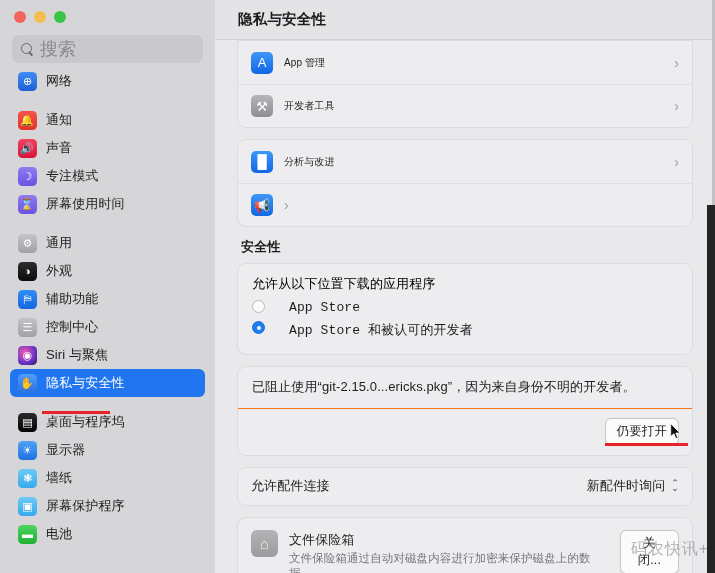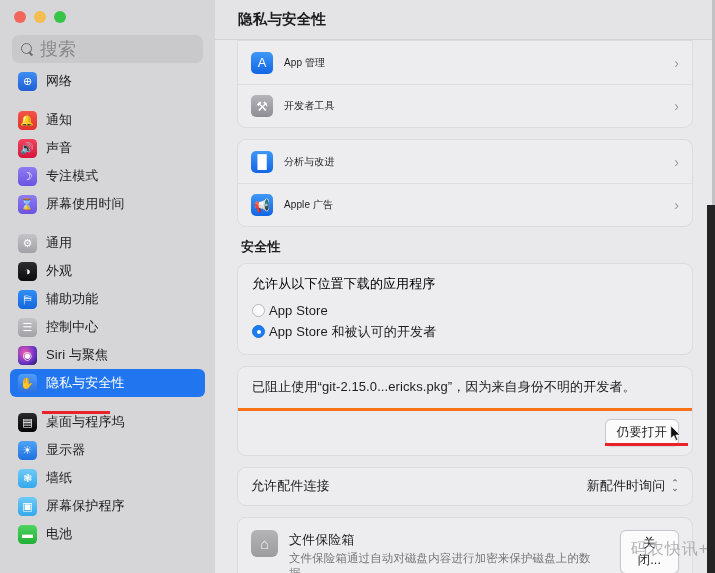--- a/index.html
+++ b/index.html
@@ -201,23 +201,23 @@
 
   .radio-card { padding: 11px 14px 12px 14px; }
   .radio-head {
     font-size: 13px;
     color: #000000;
     margin-bottom: 7px;
     letter-spacing: 0.1px;
   }
   .radio-opt {
     display: flex;
-    align-items: center;
-    gap: 4px;
+    gap: 24px;
     height: 21px;
+    font-family: Liberation Mono, monospace;
   }
   .radio {
     width: 13px; height: 13px;
     border-radius: 50%;
     flex: 0 0 13px;
     background: #fbfbfb;
     border: 1px solid #b8b8bc;
   }
   .radio.on {
     background: #1c7df3;
@@ -235,21 +235,21 @@
   .radio-label { font-size: 13px; color: #1d1d1f; letter-spacing: 0.1px; }
 
   .blocked-msg {
     padding: 12px 14px 12px 14px;
     font-size: 13px;
     color: #1d1d1f;
     line-height: 1.3;
     letter-spacing: 0.1px;
   }
   .blocked-actions {
-    border-top: 3px solid #f97316;
+    border-top: 1px solid #f97316;
     height: 47px;
     display: flex;
     align-items: center;
     justify-content: flex-end;
     padding: 0 13px;
     position: relative;
   }
   .btn {
     background: #fbfbfb;
     border: 1px solid #c8c8cc;
@@ -467,21 +467,20 @@
 
       <div class="card">
         <div id="analytics-rows">
             <div class="row">
               <span class="row-icon" style="background: linear-gradient(rgb(63, 151, 247), rgb(17, 102, 228));">█</span>
               <span class="row-label">分析与改进</span>
               <span class="chev">›</span>
             </div>
             <div class="row">
               <span class="row-icon" style="background: linear-gradient(rgb(63, 151, 247), rgb(17, 102, 228));">📢</span>
-              <span class="row-label">Apple 广告</span>
               <span class="chev">›</span>
             </div>
           </div>
       </div>
 
       <div class="section-title">安全性</div>
 
       <div class="card">
         <div class="radio-card">
           <div class="radio-head">允许从以下位置下载的应用程序</div>

